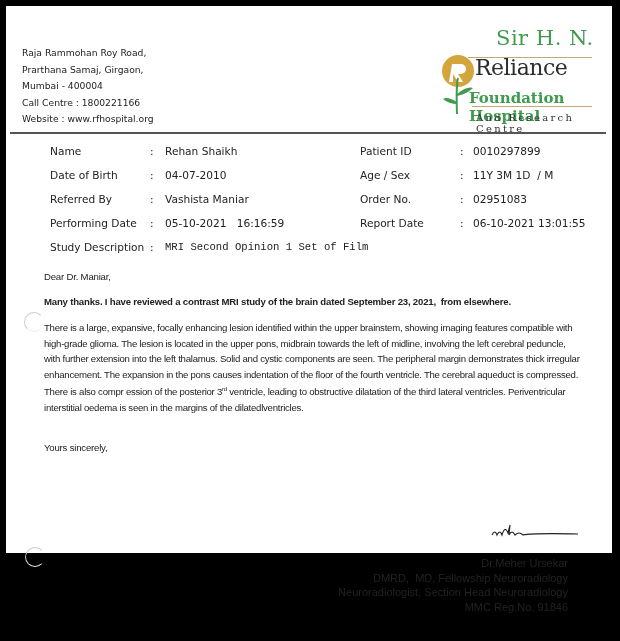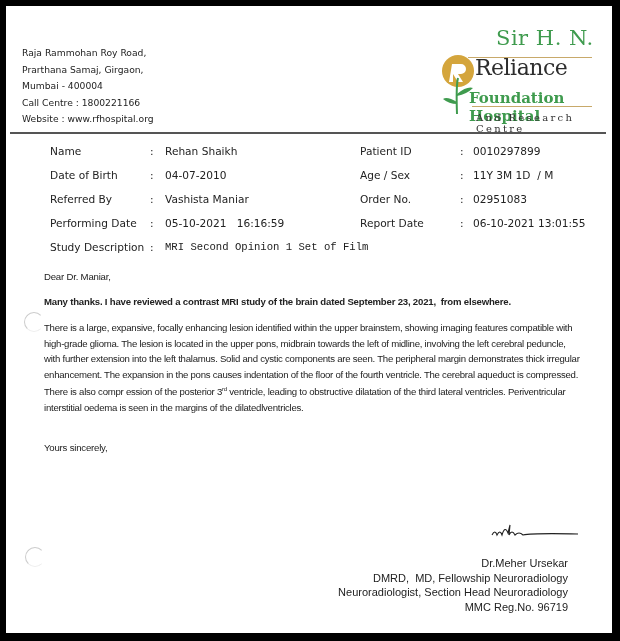--- a/index.html
+++ b/index.html
@@ -1,17 +1,17 @@
 <!DOCTYPE html>
 <html><head>
 <meta charset="utf-8">
 <style>
   html, body { margin:0; padding:0; }
   body { width:620px; height:641px; background:#000; position:relative; overflow:hidden; font-family:"DejaVu Sans", sans-serif; }
-  .page { position:absolute; left:6px; top:6px; width:606px; height:627px; background:#fff; }
+  .page { position:absolute; left:6px; top:6px; width:606px; height:547px; background:#fff; }
   .addr { position:absolute; left:16px; top:39px; font-family:"DejaVu Sans", sans-serif; font-size:9.2px; line-height:16.5px; color:#222; }
   .logo { position:absolute; left:432px; top:20px; width:160px; height:100px; }
   .logo .sir { position:absolute; left:58px; top:0px; font-family:"DejaVu Serif", serif; font-size:21px; color:#3f9b4e; letter-spacing:0.5px; }
   .logo .rule1 { position:absolute; left:30px; top:31px; width:124px; height:1px; background:#c8a96a; }
   .logo .rel { position:absolute; left:37px; top:29px; font-family:"DejaVu Serif", serif; font-size:22px; color:#2d2d2d; letter-spacing:-0.5px; }
   .logo .found { position:absolute; left:31px; top:63px; font-family:"DejaVu Serif", serif; font-size:15px; color:#3f9b4e;font-weight:bold; }
   .logo .rule2 { position:absolute; left:34px; top:80px; width:120px; height:1px; background:#c8a96a; }
   .logo .arc { position:absolute; left:38px; top:86px; font-family:"DejaVu Serif", serif; font-size:10px; letter-spacing:2.3px; color:#333; }
   .logo svg { position:absolute; left:0; top:28px; }
   .hr { position:absolute; left:4px; top:126px; width:596px; height:2px; background:#555; }
@@ -115,18 +115,18 @@
   <div class="letter" style="top:436px;">Yours sincerely,</div>
 
   <svg style="position:absolute; left:484px; top:516px;" width="90" height="18" viewBox="0 0 90 18">
     <path d="M2 13 q3 -6 5 0 q3 -6 5 0 q3 -10 6 -2 l2 -8 l-1 10 q3 -6 6 0 q4 -4 8 0 q10 -2 55 -1" stroke="#222" stroke-width="1.1" fill="none"></path>
   </svg>
 
   <div class="sig">
     <div>Dr.Meher Ursekar</div>
     <div style="white-space:pre;">DMRD,  MD, Fellowship Neuroradiology</div>
     <div>Neuroradiologist, Section Head Neuroradiology</div>
-    <div>MMC Reg.No. 96719</div>
+    <div>MMC Reg.No. 91846</div>
   </div>
 
   <div class="punch" style="left:18px; top:306px;"></div>
   <div class="punch" style="left:19px; top:541px;"></div>
 </div>
 
 </body></html>

